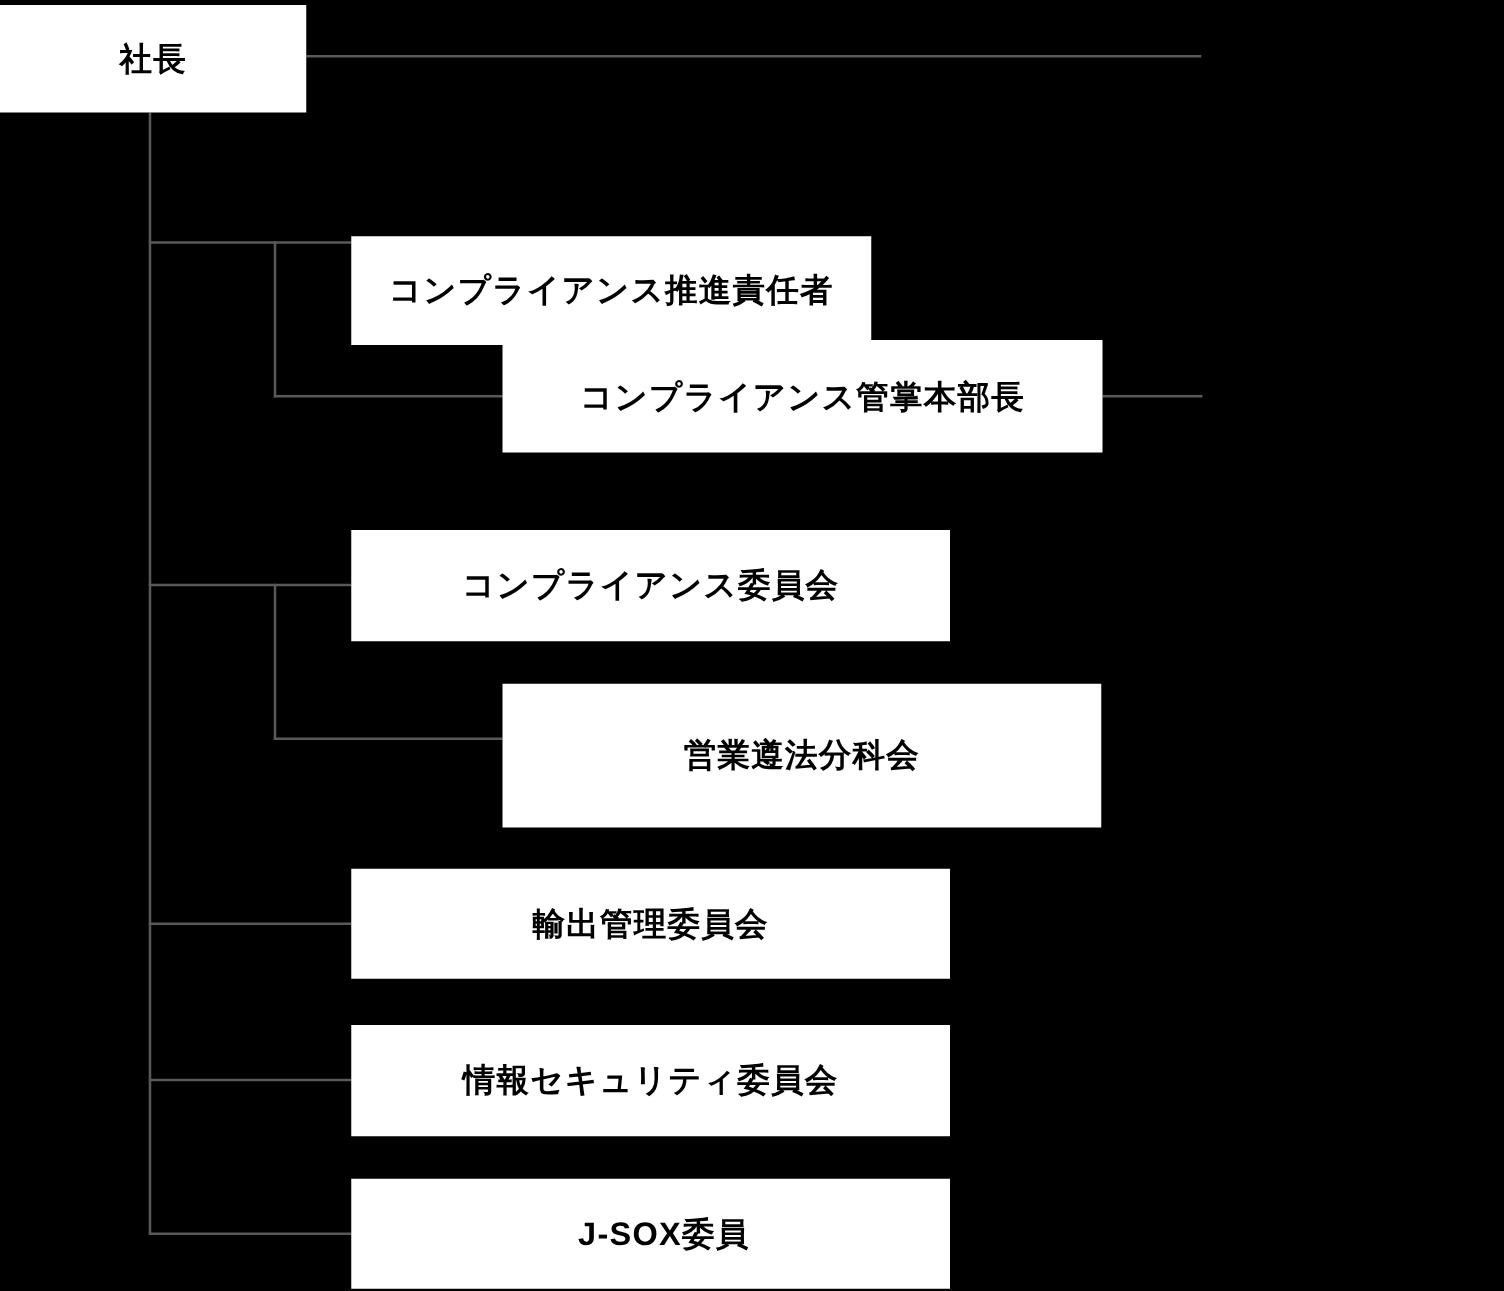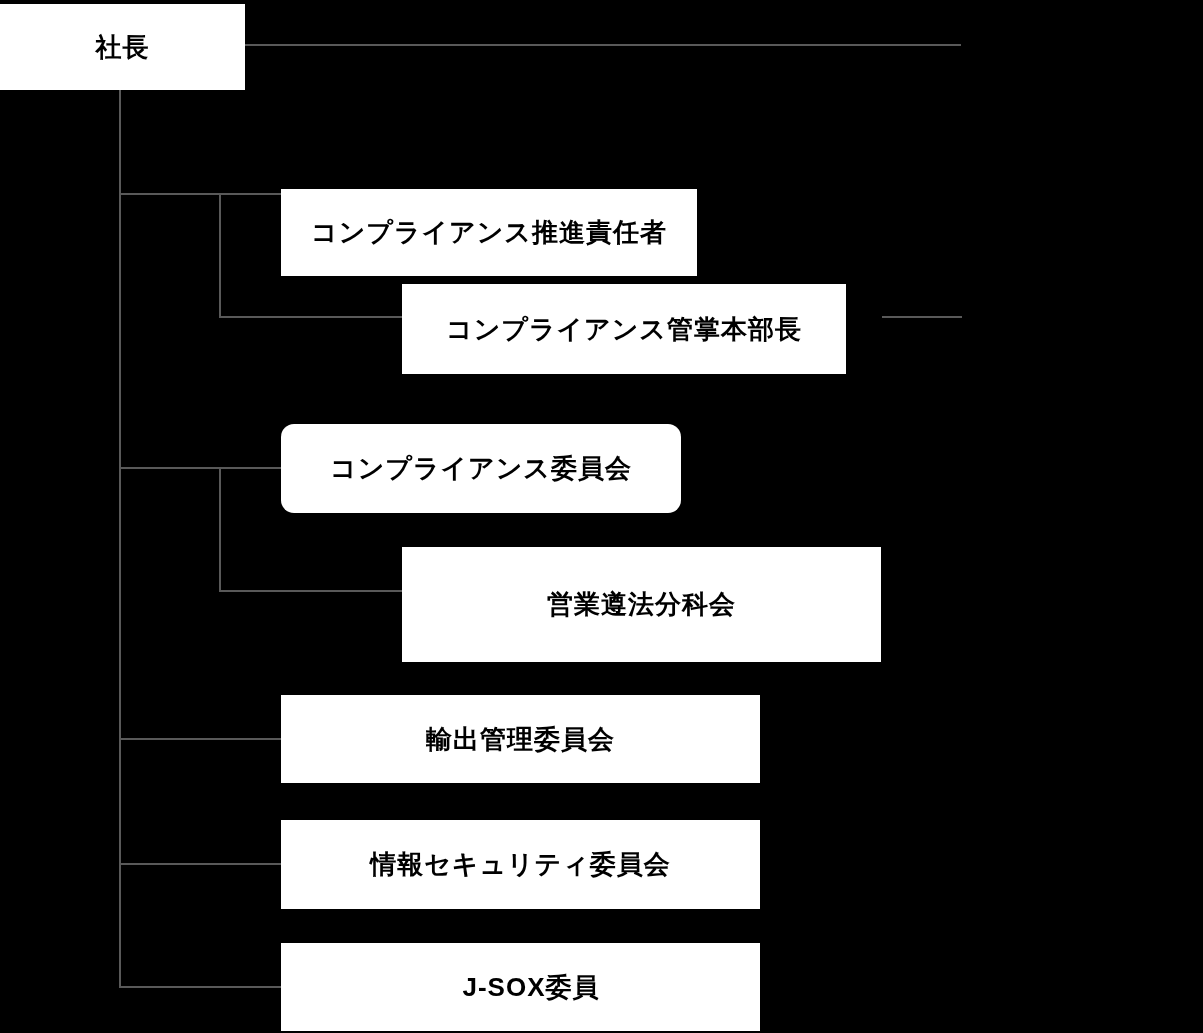--- a/index.html
+++ b/index.html
@@ -60,26 +60,26 @@
 
   <div class="node" style="left:0px;top:4px;width:245px;height:86px;">
     <span>社長</span>
   </div>
 
 
   <div class="node" style="left:281px;top:151px;width:416px;height:87px;margin-top:38px;">
     <span>コンプライアンス推進責任者</span>
   </div>
 
-  <div class="node" style="left:402px;top:272px;width:444px;height:90px;margin-top:12px;">
+  <div class="node" style="left:402px;top:272px;width:480px;height:90px;">
     <span>コンプライアンス管掌本部長</span>
   </div>
 
 
-  <div class="node" style="left:281px;top:424px;width:400px;height:89px;border-radius:13px;">
+  <div class="node" style="left:281px;top:424px;width:479px;height:89px;">
     <span>コンプライアンス委員会</span>
   </div>
 
   <div class="node" style="left:402px;top:547px;width:479px;height:115px;">
     <span>営業遵法分科会</span>
   </div>
 
   <div class="node" style="left:281px;top:695px;width:479px;height:88px;">
     <span>輸出管理委員会</span>
   </div>

